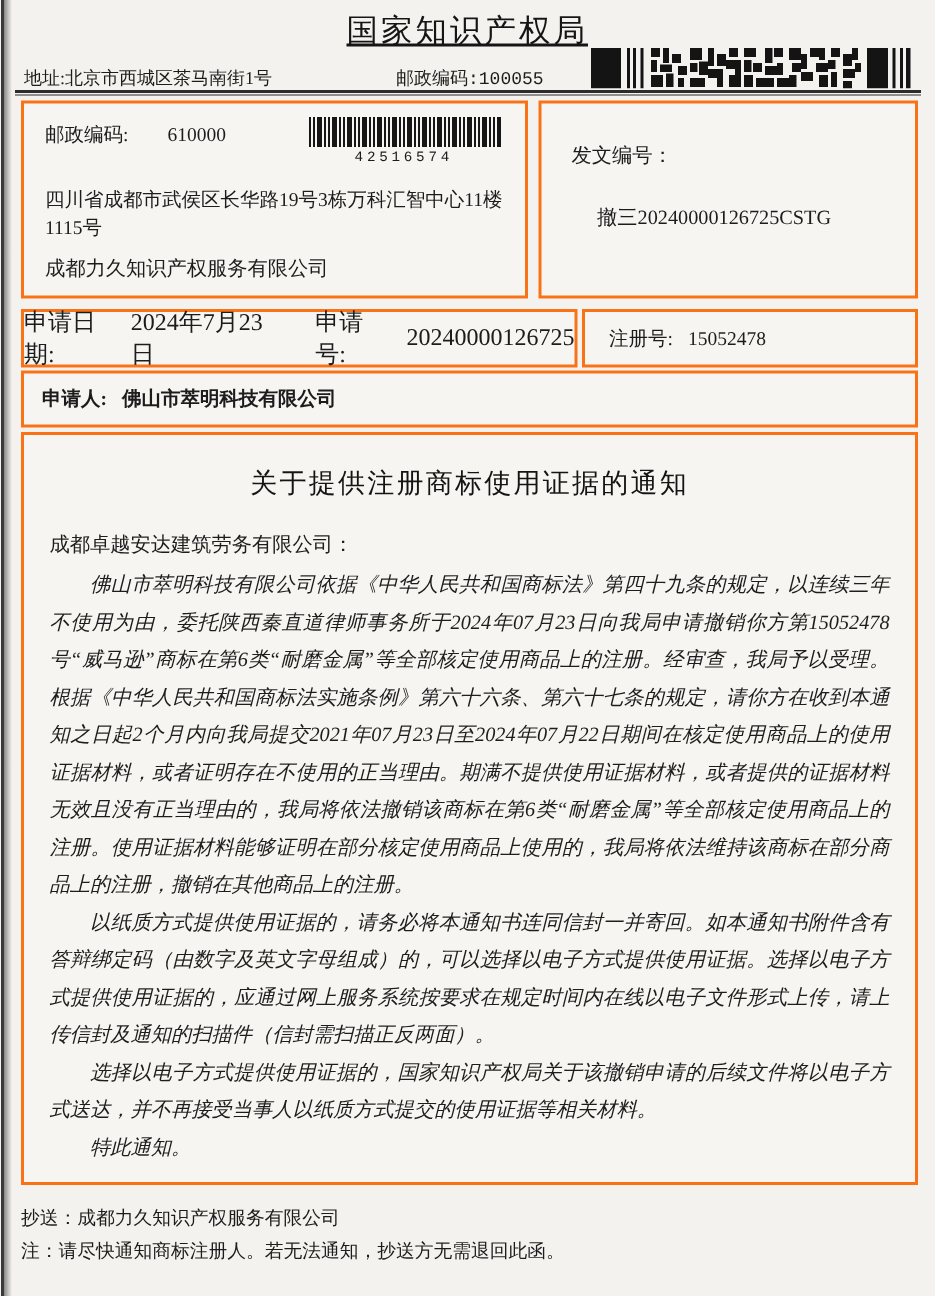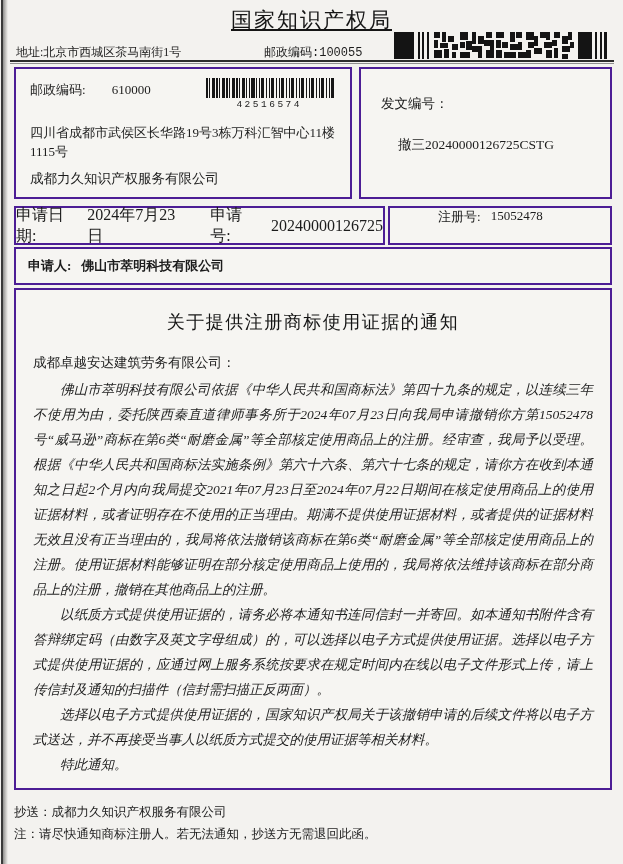--- a/index.html
+++ b/index.html
@@ -18,25 +18,25 @@
     position:absolute;top:6px;left:0;width:623px;text-align:center;
     font-size:21px;letter-spacing:2px;color:#151515;text-decoration:underline;
   }
   .hdr-address{position:absolute;left:16px;top:44px;font-size:12px;}
   .hdr-postal{position:absolute;left:264px;top:44px;font-size:12px;font-family:Liberation Mono, monospace;}
   .barcode2d{position:absolute;left:394px;top:32px;width:214px;height:27px;}
   .hdr-rule{
     position:absolute;left:10px;top:60px;width:604px;height:5px;
     background:linear-gradient(180deg,#2c2c2c 0px,#2c2c2c 2px,rgba(0,0,0,0) 2px,rgba(0,0,0,0) 3px,#8f8f8f 3px,#8f8f8f 4px,rgba(0,0,0,0) 4px);
   }
-  .box{position:absolute;border:2px solid #4c1d95;box-sizing:border-box;background:#f6f5f2;}
+  .box{position:absolute;border:2px solid #f97316;box-sizing:border-box;background:#f6f5f2;}
   .recipient-box{left:14px;top:67px;width:338px;height:132px;}
   .docnum-box{left:359px;top:67px;width:253px;height:132px;}
   .rowA-left{left:14px;top:206px;width:371px;height:39px;display:flex;align-items:center;padding-left:0;font-size:16px;}
-  .rowA-right{left:388px;top:206px;width:224px;height:39px;display:flex;padding-left:48px;font-size:13px;}
+  .rowA-right{left:388px;top:206px;width:224px;height:39px;display:flex;align-items:center;padding-left:16px;font-size:13px;}
   .rowB{left:14px;top:247px;width:598px;height:38px;display:flex;align-items:center;padding-left:12px;font-size:13px;font-weight:bold;}
   .main-box{left:14px;top:288px;width:598px;height:502px;padding:10px 17px 0 17px;}
   .rb-postal{position:absolute;left:14px;top:12px;font-size:13px;}
   .rb-postal .val{margin-left:26px;}
   .barcode1d{
     position:absolute;right:16px;top:9px;width:128px;height:20px;
     background:repeating-linear-gradient(90deg,#161616 0px,#161616 1.5px,rgba(0,0,0,0) 1.5px,rgba(0,0,0,0) 3px,#161616 3px,#161616 4px,rgba(0,0,0,0) 4px,rgba(0,0,0,0) 5.5px,#161616 5.5px,#161616 8.5px,rgba(0,0,0,0) 8.5px,rgba(0,0,0,0) 10px);
   }
   .barcode1d-num{position:absolute;right:48px;top:30px;font-size:9.5px;letter-spacing:2.5px;font-family:"Liberation Mono","DejaVu Sans Mono",monospace;}
   .rb-address{position:absolute;left:14px;top:54px;width:306px;font-size:13px;line-height:19px;}

